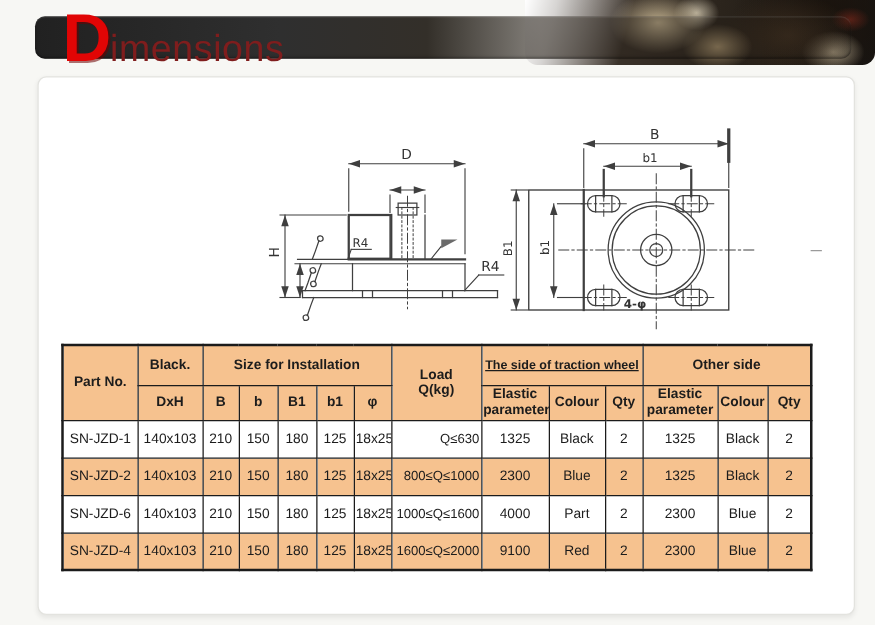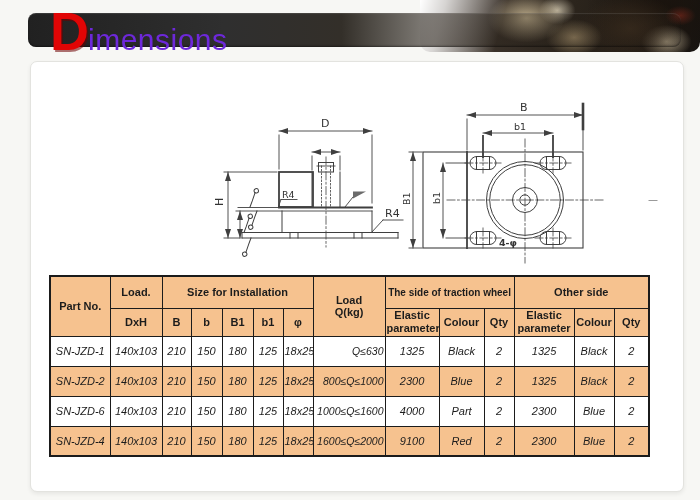--- a/index.html
+++ b/index.html
@@ -33,21 +33,21 @@
   }
   .banner-title{
     position:absolute;left:50px;top:4px;z-index:5;line-height:1;white-space:nowrap;
   }
   .banner-title .cap{
     font-size:54px;font-weight:bold;color:var(--banner_red,#e10505);
     text-shadow:1.5px 1.5px 0 rgba(110,0,0,.55);
     letter-spacing:-1px;
   }
   .banner-title .rest{
-    font-size:30px;color:#6d28d9;letter-spacing:.5px;font-weight:400;
+    font-size:30px;color:#7f1d1d;letter-spacing:.5px;font-weight:400;
   }
   
   .panel{
     position:absolute;left:30px;top:61px;width:652px;height:429px;z-index:1;
     background:#ffffff;border:1px solid #e3e3df;border-radius:7px;
     box-shadow:0 2px 4px rgba(0,0,0,.07);
   }
   
   #drawing{position:absolute;left:0;top:0;width:700px;height:500px;z-index:2;}
   #drawing .strokes{stroke:var(--line_gray,#3f3f3f);fill:none;stroke-width:1;stroke-linecap:square;}
@@ -64,27 +64,27 @@
     position:absolute;left:49px;top:275px;z-index:3;
     border-collapse:collapse;table-layout:fixed;width:601px;
     font-family:"Liberation Sans",sans-serif;color:#1c1c1c;
     border:2px solid #1b1b1b;
   }
   table.spec th, table.spec td{
     border:1px solid #1b1b1b;text-align:center;vertical-align:middle;
     padding:0 1px;overflow:hidden;
   }
   table.spec th{background:var(--accent_orange,#f6c28f);font-size:11px;line-height:1.15;font-weight:bold;}
-  table.spec th.grp-small{font-size:10px;white-space:nowrap;}
+  table.spec th.grp-small{font-size:10px;white-space:nowrap;text-decoration:underline;}
   table.spec td{font-size:11px;background:#ffffff;}
   table.spec td:nth-child(8){font-size:10.5px;text-align:right;}
   table.spec tr.hl td{background:var(--accent_orange,#f6c28f);}
   table.spec thead tr.r1{height:32px;}
   table.spec thead tr.r2{height:28px;}
-  table.spec tbody tr{height:30px;font-style:italic;}
+  table.spec tbody tr{height:30px;}
 </style>
 </head>
 <body>
 
 <div class="banner-texture"></div>
 <div class="banner-bar"></div>
 <div class="banner-title"><span class="cap">D</span><span class="rest">imensions</span></div>
 
 <div class="panel"></div>
 
@@ -259,21 +259,21 @@
     <col style="width:54px">
       <col style="width:45px">
       <col style="width:30px">
       <col style="width:60px">
     <col style="width:40px">
       <col style="width:35px">
   </colgroup>
   <thead>
     <tr class="r1">
       <th rowspan="2">Part No.</th>
-      <th>Load.</th>
+      <th>Black.</th>
       <th colspan="5">Size for Installation</th>
       <th rowspan="2">
         <div>Load</div>
         <div>Q(kg)</div>
       </th>
       <th colspan="3" class="grp-small">The side of traction wheel</th>
       <th colspan="3">Other side</th>
     </tr>
     <tr class="r2">
       <th>DxH</th>

